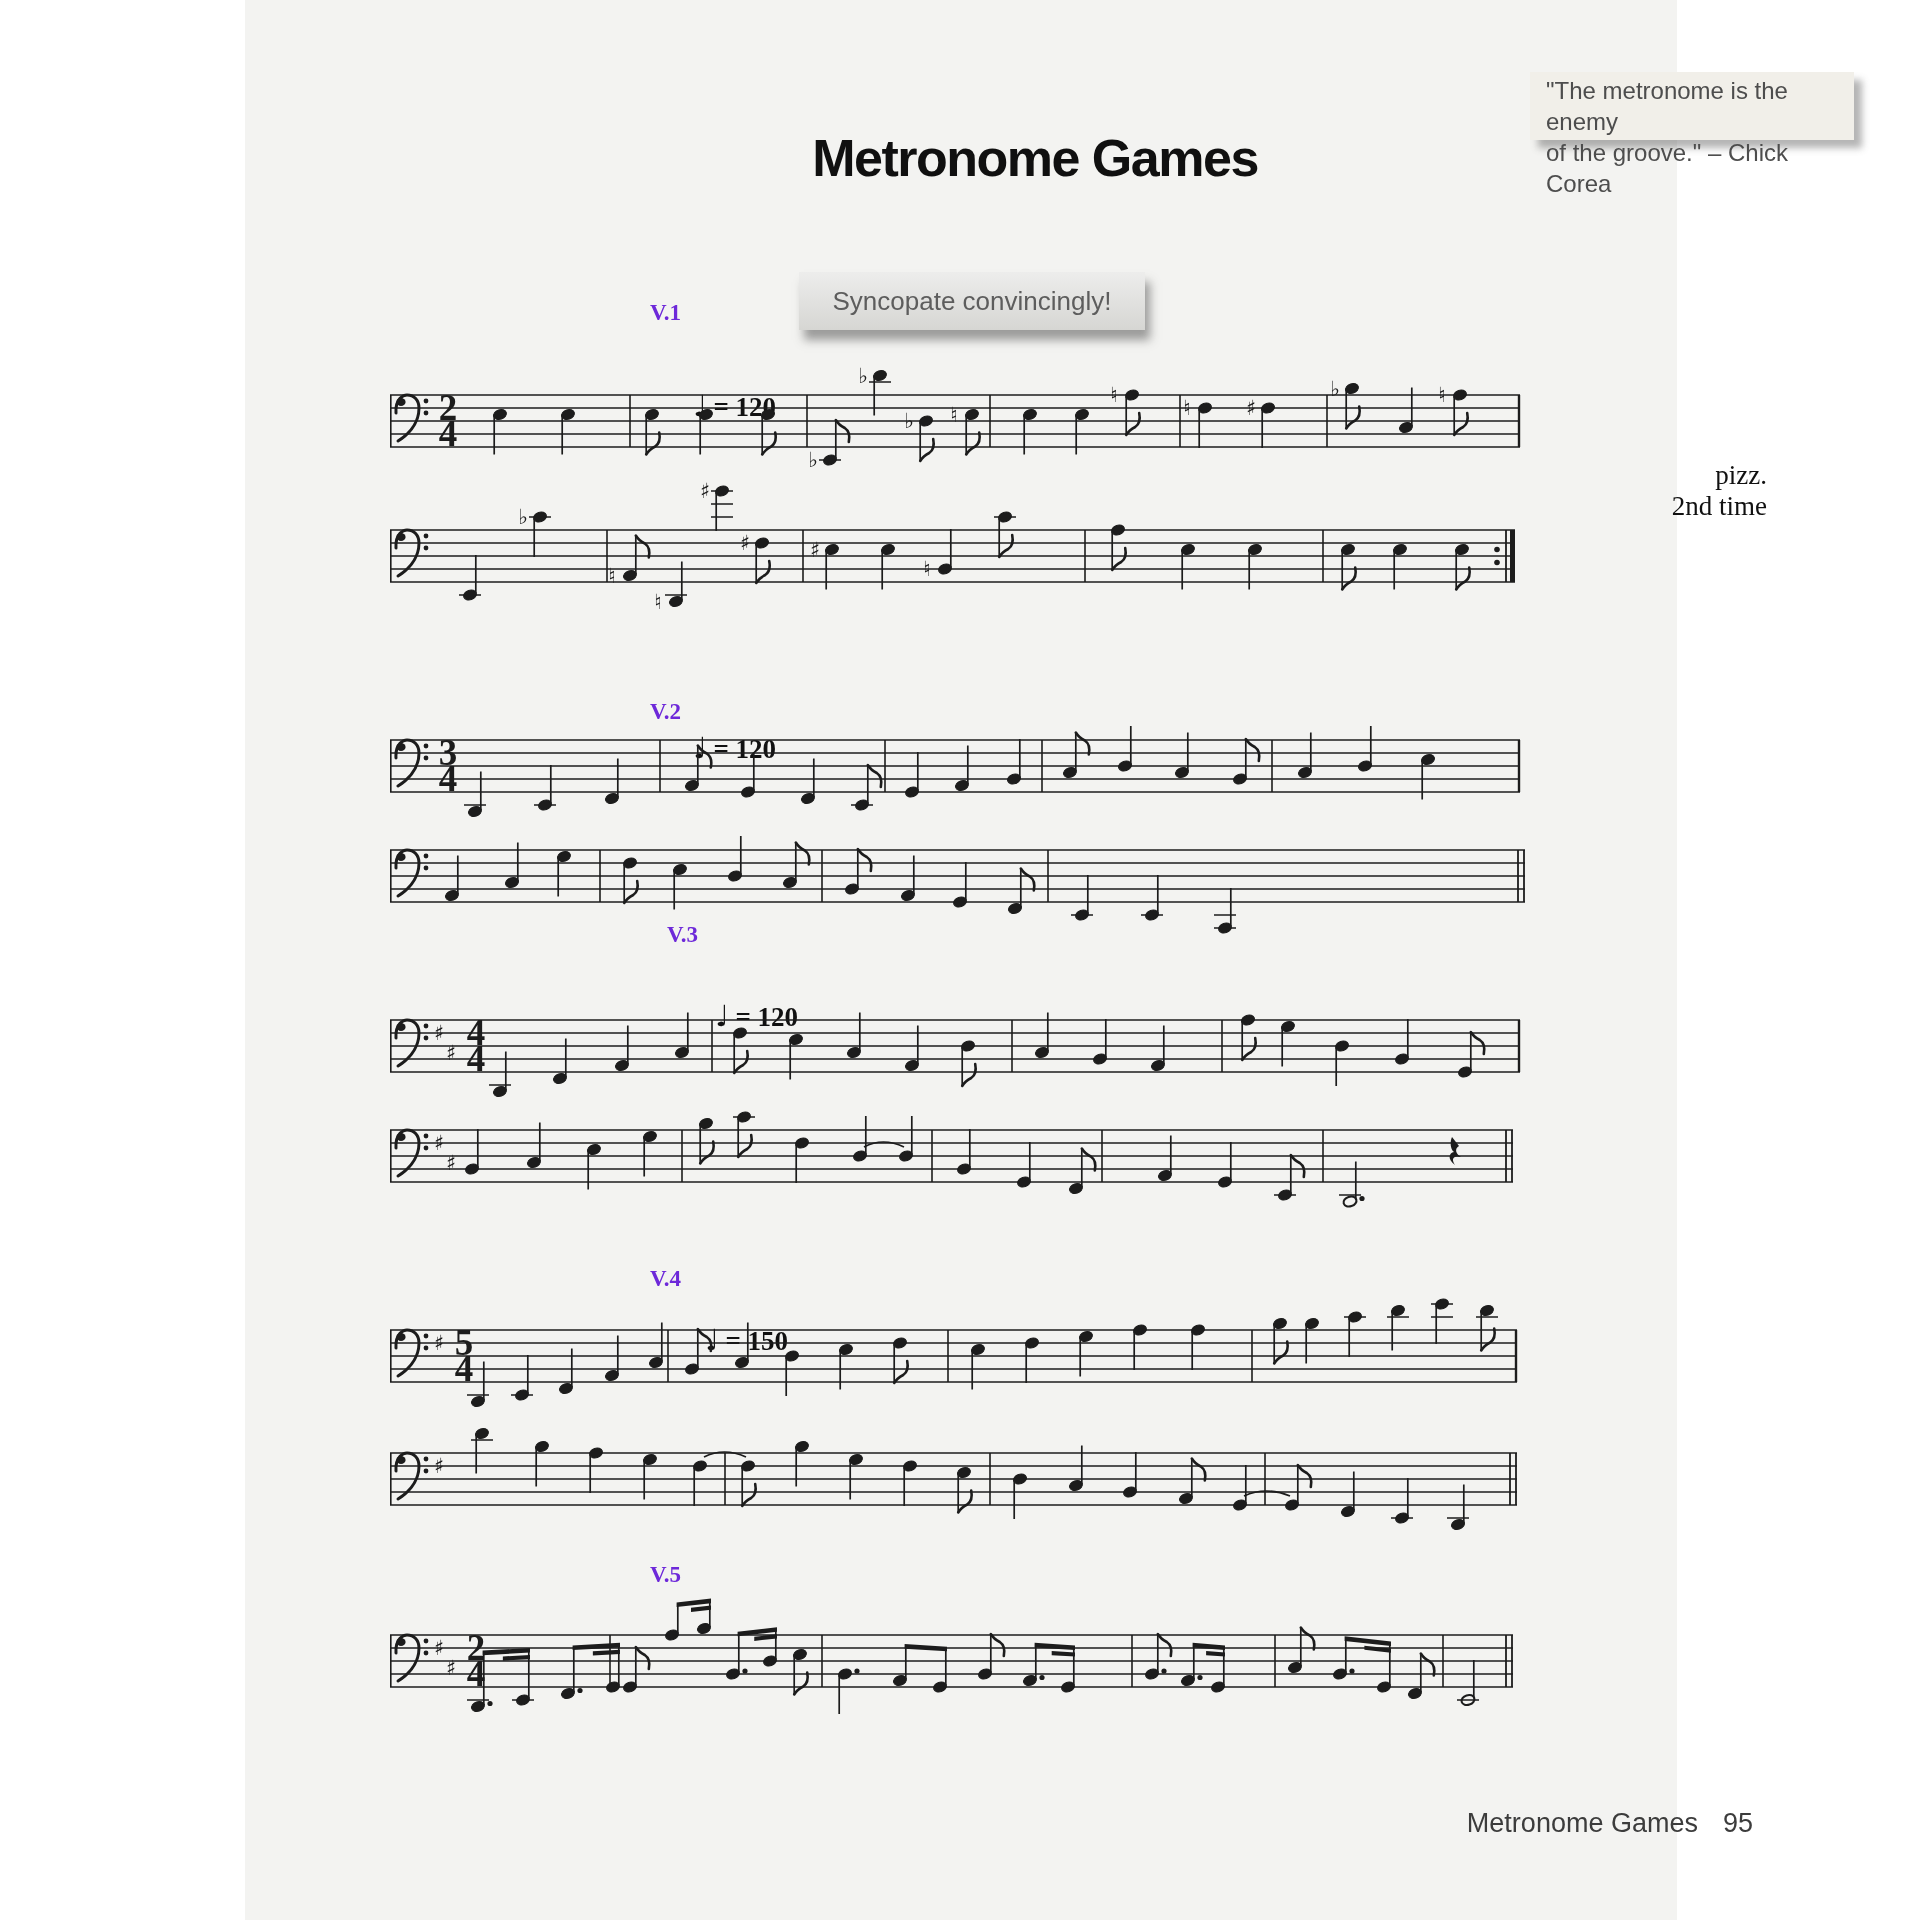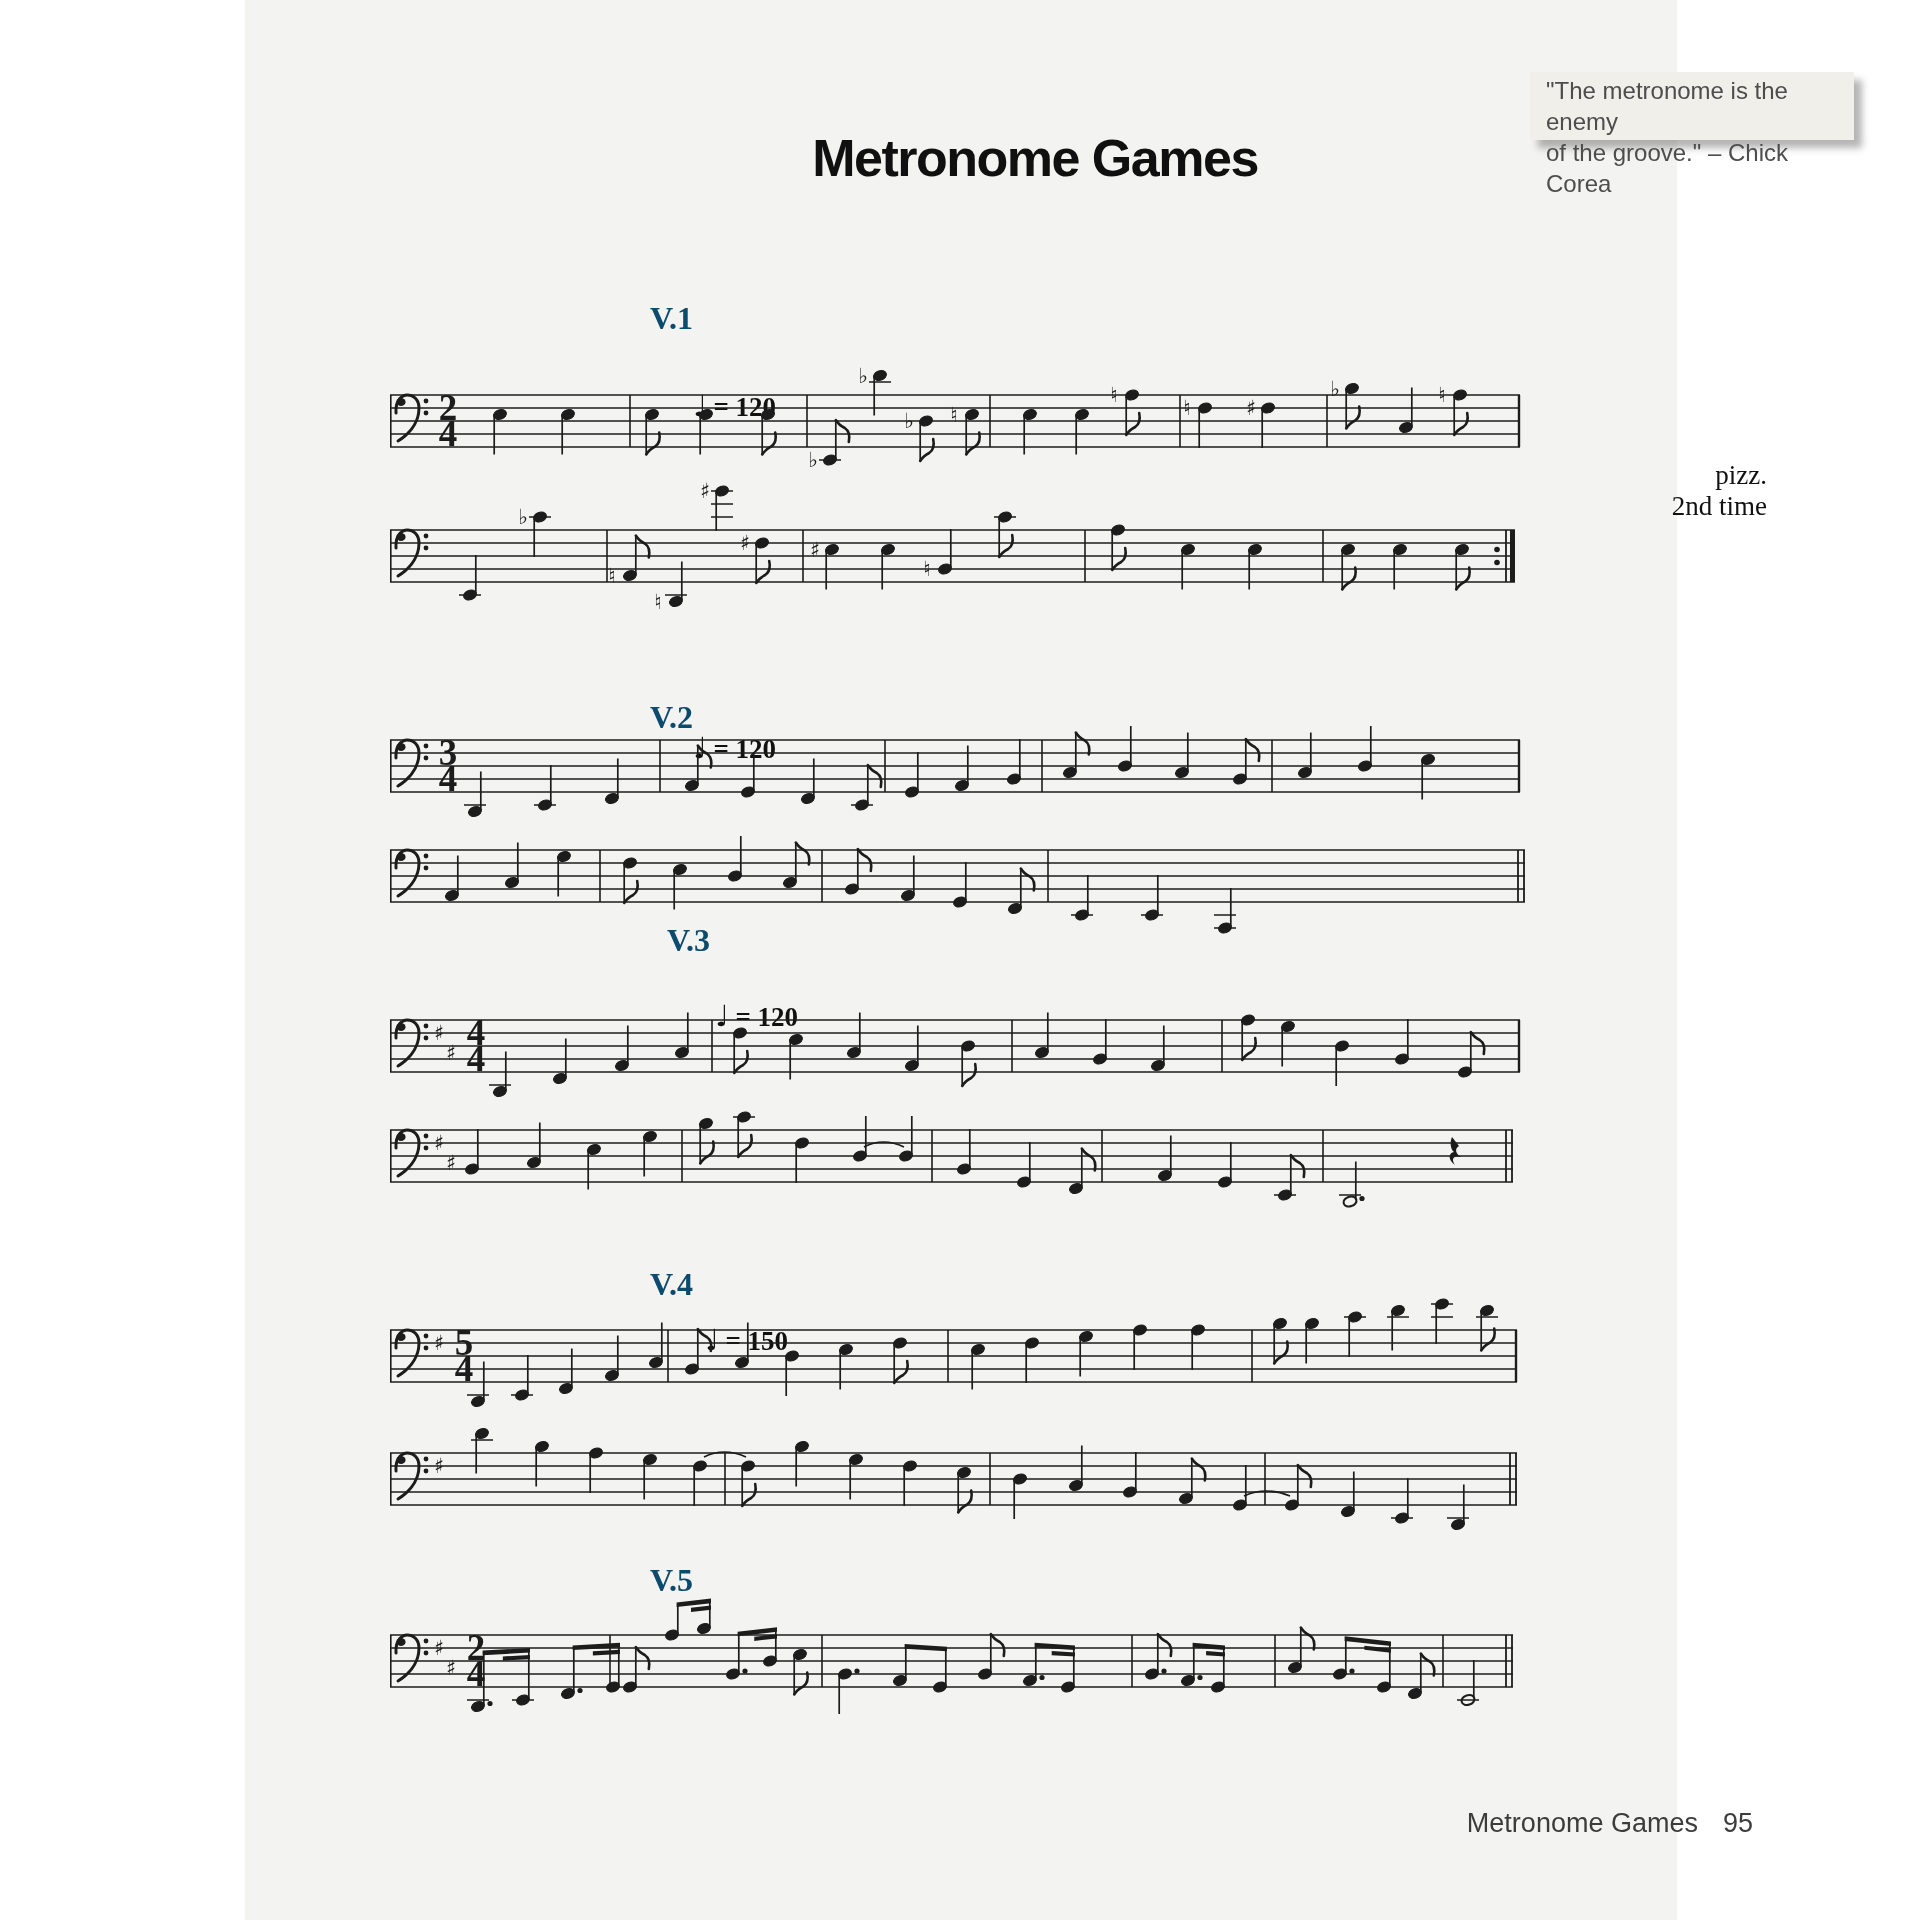--- a/index.html
+++ b/index.html
@@ -10,21 +10,21 @@
   .heading{color:#101010;text-align:center;font-weight:bold;letter-spacing:-1px;}
   #chapter{left:390px;top:88px;width:800px;font-size:42px;}
   #title{left:390px;top:128px;width:800px;font-size:52px;letter-spacing:-1.5px;}
   #quote-box{left:1285px;top:72px;width:324px;height:68px;background:#f1efe9;
              box-shadow:8px 8px 7px rgba(90,90,90,.45);color:#4d4d4d;font-size:24px;
              line-height:31px;padding:3px 0 0 16px;box-sizing:border-box;}
   #banner{left:554px;top:272px;width:346px;height:58px;
           background:linear-gradient(#ededec,#d6d6d3);
           box-shadow:5px 10px 9px rgba(70,70,70,.5);
           color:#5d5d5d;font-size:26px;text-align:center;line-height:58px;}
-  .ex-label{font-family:"Liberation Serif",serif;font-weight:bold;font-size:32px;color:#0c4a6e;}
+  .ex-label{font-family:"Liberation Serif",serif;font-weight:bold;font-size:23px;color:#6d28d9;}
   .tempo{font-family:"Liberation Serif",serif;font-weight:bold;font-size:27px;color:#111;margin-top:33px;}
   .tempo .glyph{font-family:"DejaVu Sans",sans-serif;font-size:29px;font-weight:normal;}
   #pizz-block{left:1300px;top:460px;width:222px;text-align:right;
               font-family:"Liberation Serif",serif;font-size:27px;color:#111;line-height:31px;}
   #footer{left:1000px;top:1808px;width:508px;text-align:right;font-size:27px;color:#3c3c3c;}
   #footer .pg{margin-left:25px;}
   svg.notation{position:absolute;left:0;top:0;}
 </style>
 </head>
 <body>
@@ -32,20 +32,21 @@
 <div id="stage">
   <div id="page">
 
     <div id="title" class="abs heading">Metronome Games</div>
 
     <div id="quote-box" class="abs">
       <div>"The metronome is the enemy</div>
       <div>of the groove." – Chick Corea</div>
     </div>
 
+    <div id="banner" class="abs">Syncopate convincingly!</div>
 
     <div class="abs ex-label" style="left:405px;top:300px;">V.1</div>
     <div class="abs tempo" style="left:448px;top:356px;">
       <span class="glyph">♩</span>
       <span>= 120</span>
     </div>
 
     <div class="abs ex-label" style="left:405px;top:655px;margin-top:44px;">V.2</div>
     <div class="abs tempo" style="left:448px;top:698px;">
       <span class="glyph">♩</span>

